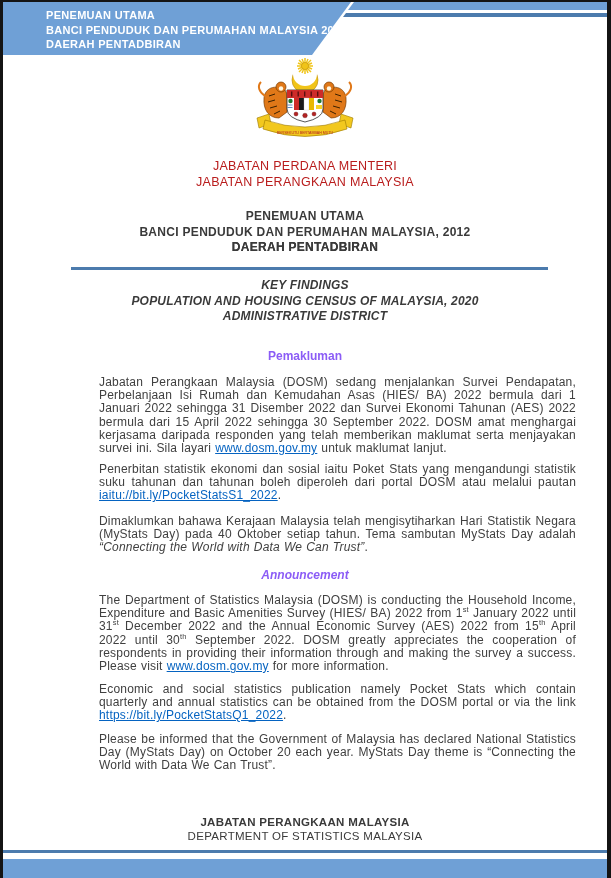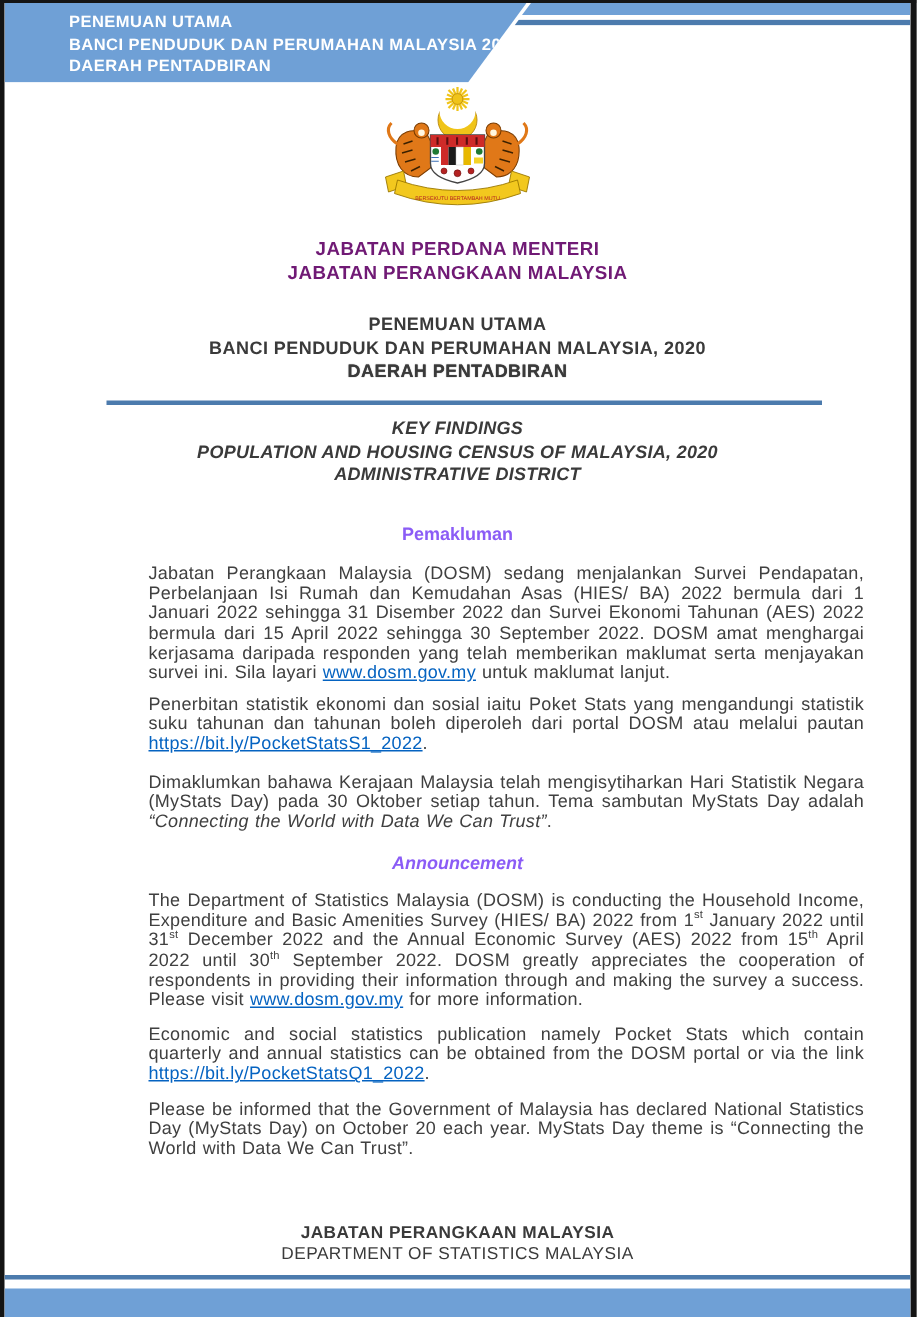--- a/index.html
+++ b/index.html
@@ -19,21 +19,21 @@
     color:#ffffff;font-weight:bold;font-size:11px;line-height:14.5px;letter-spacing:.3px;
   }
   .tail-top{position:absolute;top:0;left:0;right:0;height:8px;background:#6FA0D6;
     clip-path:polygon(351px 0,100% 0,100% 100%,345px 100%);}
   .tail-thin{position:absolute;top:11px;left:0;right:0;height:4px;background:#4C7BAD;
     clip-path:polygon(343px 0,100% 0,100% 100%,340px 100%);}
   
   .emblem{position:absolute;top:52px;left:50%;transform:translateX(-50%);}
   
   .center-block{position:absolute;left:0;width:100%;text-align:center;}
-  .h-org div{font-size:12.5px;font-weight:bold;line-height:15.5px;color:#701a75;letter-spacing:.3px;}
+  .h-org div{font-size:12.5px;font-weight:normal;line-height:15.5px;color:#b91c1c;letter-spacing:.3px;}
   .h-my div{font-size:12px;font-weight:bold;line-height:15.5px;color:#3a3a3a;letter-spacing:.3px;}
   .h-my .xbold{text-shadow:0 0 .6px #3a3a3a;}
   .h-en div{font-size:12px;font-weight:bold;font-style:italic;line-height:15.5px;color:#3a3a3a;letter-spacing:.2px;}
   .divider{position:absolute;left:68px;width:477px;height:2.5px;background:#4C7BAD;}
   .sec-title{position:absolute;left:0;width:100%;text-align:center;font-size:12px;font-weight:bold;color:#8b5cf6;}
   .sec-title.it{font-style:italic;}
   
   .para{
     position:absolute;left:68px;width:477px;text-align:justify;
     font-size:12px;line-height:13.2px;letter-spacing:.2px;word-spacing:.5px;color:#404040;margin-left:28px;
@@ -138,36 +138,36 @@
     </svg>
   </div>
 
   <div class="center-block h-org" style="top:157px">
     <div>JABATAN PERDANA MENTERI</div>
     <div>JABATAN PERANGKAAN MALAYSIA</div>
   </div>
 
   <div class="center-block h-my" style="top:207px">
     <div>PENEMUAN UTAMA</div>
-    <div>BANCI PENDUDUK DAN PERUMAHAN MALAYSIA, 2020</div>
+    <div>BANCI PENDUDUK DAN PERUMAHAN MALAYSIA, 2012</div>
     <div class="xbold">DAERAH PENTADBIRAN</div>
   </div>
 
   <div class="divider" style="top:265px"></div>
 
   <div class="center-block h-en" style="top:276px">
     <div>KEY FINDINGS</div>
     <div>POPULATION AND HOUSING CENSUS OF MALAYSIA, 2020</div>
     <div>ADMINISTRATIVE DISTRICT</div>
   </div>
 
   <div class="sec-title" style="top:347px">Pemakluman</div>
   <div class="para" style="top:374px"><span>Jabatan Perangkaan Malaysia (DOSM) sedang menjalankan Survei Pendapatan, Perbelanjaan Isi Rumah dan Kemudahan Asas (HIES/ BA) 2022 bermula dari 1 Januari 2022 sehingga 31 Disember 2022 dan Survei Ekonomi Tahunan (AES) 2022 bermula dari 15 April 2022 sehingga 30 September 2022. DOSM amat menghargai kerjasama daripada responden yang telah memberikan maklumat serta menjayakan survei ini. Sila layari </span><a href="#" class="doc-link">www.dosm.gov.my</a><span> untuk maklumat lanjut.</span></div>
-  <div class="para" style="top:461px"><span>Penerbitan statistik ekonomi dan sosial iaitu Poket Stats yang mengandungi statistik suku tahunan dan tahunan boleh diperoleh dari portal DOSM atau melalui pautan </span><a href="#" class="doc-link">https://bit.ly/PocketStatsS1_2022</a><span>.</span></div>
-  <div class="para" style="top:513px"><span>Dimaklumkan bahawa Kerajaan Malaysia telah mengisytiharkan Hari Statistik Negara (MyStats Day) pada 30 Oktober setiap tahun. Tema sambutan MyStats Day adalah </span><em>“Connecting the World with Data We Can Trust”</em><span>.</span></div>
+  <div class="para" style="top:461px"><span>Penerbitan statistik ekonomi dan sosial iaitu Poket Stats yang mengandungi statistik suku tahunan dan tahunan boleh diperoleh dari portal DOSM atau melalui pautan </span><a href="#" class="doc-link">iaitu://bit.ly/PocketStatsS1_2022</a><span>.</span></div>
+  <div class="para" style="top:513px"><span>Dimaklumkan bahawa Kerajaan Malaysia telah mengisytiharkan Hari Statistik Negara (MyStats Day) pada 40 Oktober setiap tahun. Tema sambutan MyStats Day adalah </span><em>“Connecting the World with Data We Can Trust”</em><span>.</span></div>
 
   <div class="sec-title it" style="top:566px">Announcement</div>
   <div class="para it" style="top:592px"><span>The Department of Statistics Malaysia (DOSM) is conducting the Household Income, Expenditure and Basic Amenities Survey (HIES/ BA) 2022 from 1</span><sup>st</sup><span> January 2022 until 31</span><sup>st</sup><span> December 2022 and the Annual Economic Survey (AES) 2022 from 15</span><sup>th</sup><span> April 2022 until 30</span><sup>th</sup><span> September 2022. DOSM greatly appreciates the cooperation of respondents in providing their information through and making the survey a success. Please visit </span><a href="#" class="doc-link">www.dosm.gov.my</a><span> for more information.</span></div>
   <div class="para it" style="top:681px"><span>Economic and social statistics publication namely Pocket Stats which contain quarterly and annual statistics can be obtained from the DOSM portal or via the link </span><a href="#" class="doc-link">https://bit.ly/PocketStatsQ1_2022</a><span>.</span></div>
   <div class="para it" style="top:731px"><span>Please be informed that the Government of Malaysia has declared National Statistics Day (MyStats Day) on October 20 each year. MyStats Day theme is “Connecting the World with Data We Can Trust”.</span></div>
 
   <div class="footer-1" style="top:814px">JABATAN PERANGKAAN MALAYSIA</div>
   <div class="footer-2" style="top:828px">DEPARTMENT OF STATISTICS MALAYSIA</div>
   <div class="footer-rule" style="top:848px"></div>
   <div class="footer-bar" style="top:857px"></div>

